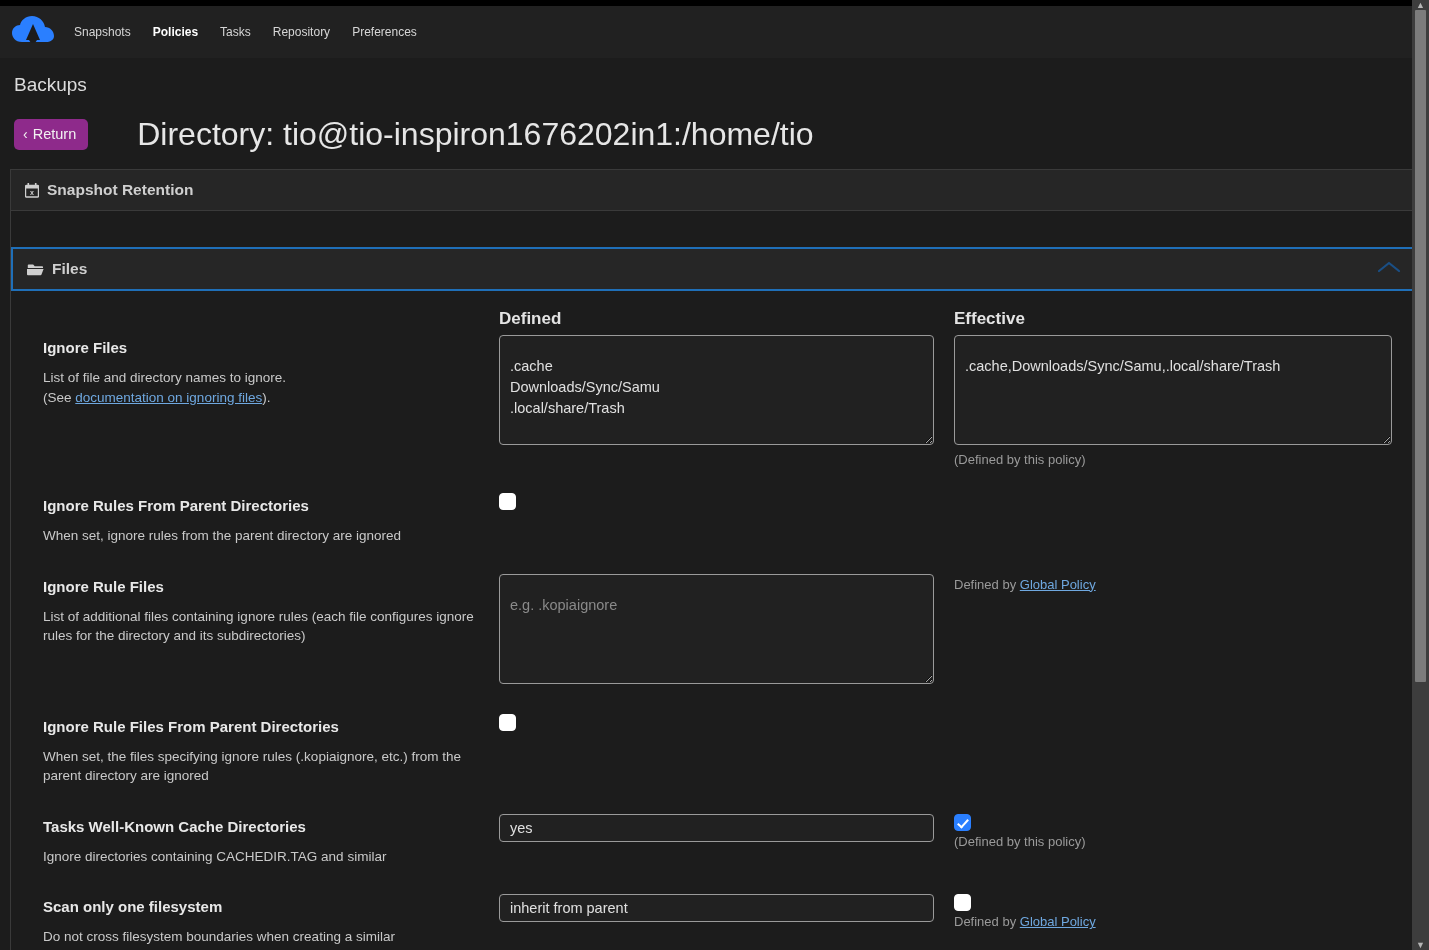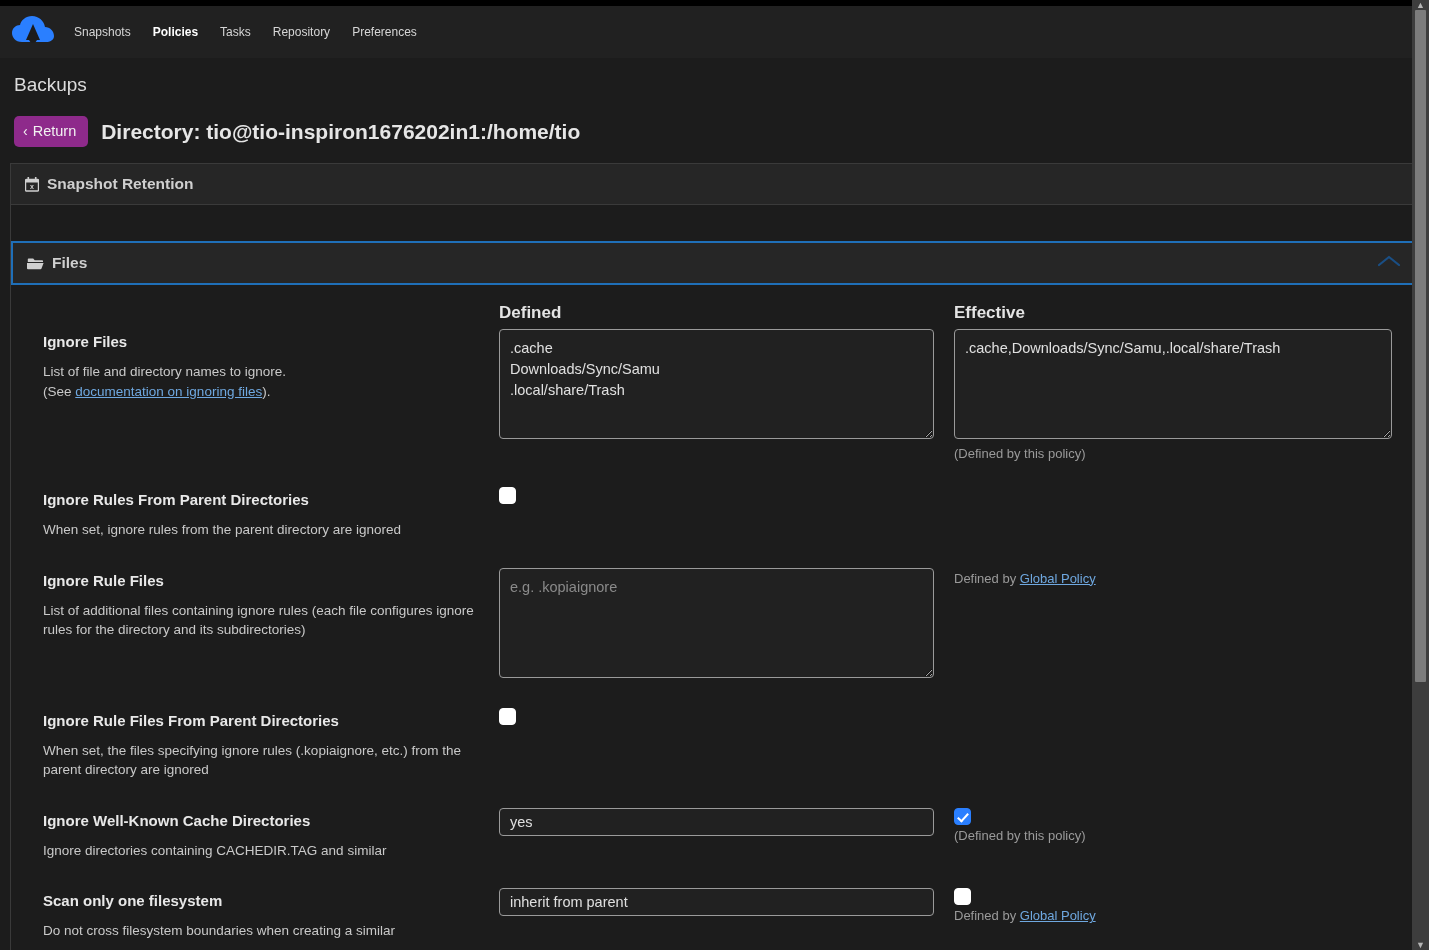--- a/index.html
+++ b/index.html
@@ -75,23 +75,24 @@
     padding: 7px 12px 8px 9px;
     cursor: pointer;
     display: flex;
     align-items: center;
     gap: 5px;
     font-family: "Liberation Sans", sans-serif;
   }
   .return-btn .chev { font-size: 14px; line-height: 1; }
   .dir-title {
     color: #e6e6e6;
-    font-size: 21px;
-    font-weight: bold;
+    font-size: 32px;
+    font-weight: normal;
     white-space: nowrap;
+    margin-left: 36px;
   }
 
   
   .accordion {
     margin: 16px 10px 0 10px;
     border: 1px solid #3a3a3a;
     background: #1c1c1c;
   }
   .acc-header {
     background: #262626;
@@ -167,21 +168,21 @@
   .col-right { width: 440px; flex: none; }
 
   textarea.ta, input.ti {
     width: 435px;
     background: #212121;
     border: 1px solid #9a9a9a;
     border-radius: 4px;
     color: #e0e0e0;
     font-family: "Liberation Sans", sans-serif;
     font-size: 14.5px;
-    padding: 8px 10px;
+    padding: 20px 10px;
     line-height: 1.45;
     outline: none;
     resize: vertical;
   }
   textarea.ta::placeholder, input.ti::placeholder { color: #8a8a8a; }
   textarea.ta.eff { width: 438px; }
   input.ti { height: 28px; padding: 4px 10px; }
 
   .sub-note {
     color: #9a9a9a;
@@ -386,21 +387,21 @@
         <div class="field-help">When set, the files specifying ignore rules (.kopiaignore, etc.) from the parent directory are ignored</div>
       </div>
       <div class="col-mid">
         <span class="cb"></span>
       </div>
       <div class="col-right"></div>
     </div>
 
     <div class="field-row row-gap-2">
       <div class="field-desc">
-        <div class="field-title">Ignore Well-Known Cache Directories</div>
+        <div class="field-title">Tasks Well-Known Cache Directories</div>
         <div class="field-help">Ignore directories containing CACHEDIR.TAG and similar</div>
       </div>
       <div class="col-mid">
         <input class="ti" type="text" value="yes" style="">
       </div>
       <div class="col-right">
         <span class="cb checked"></span>
         <div class="sub-note-inline">(Defined by this policy)</div>
       </div>
     </div>

